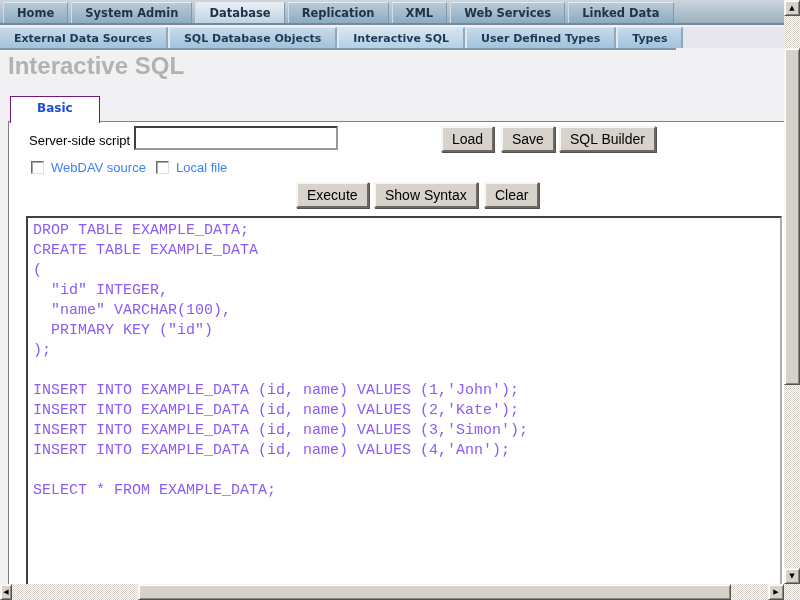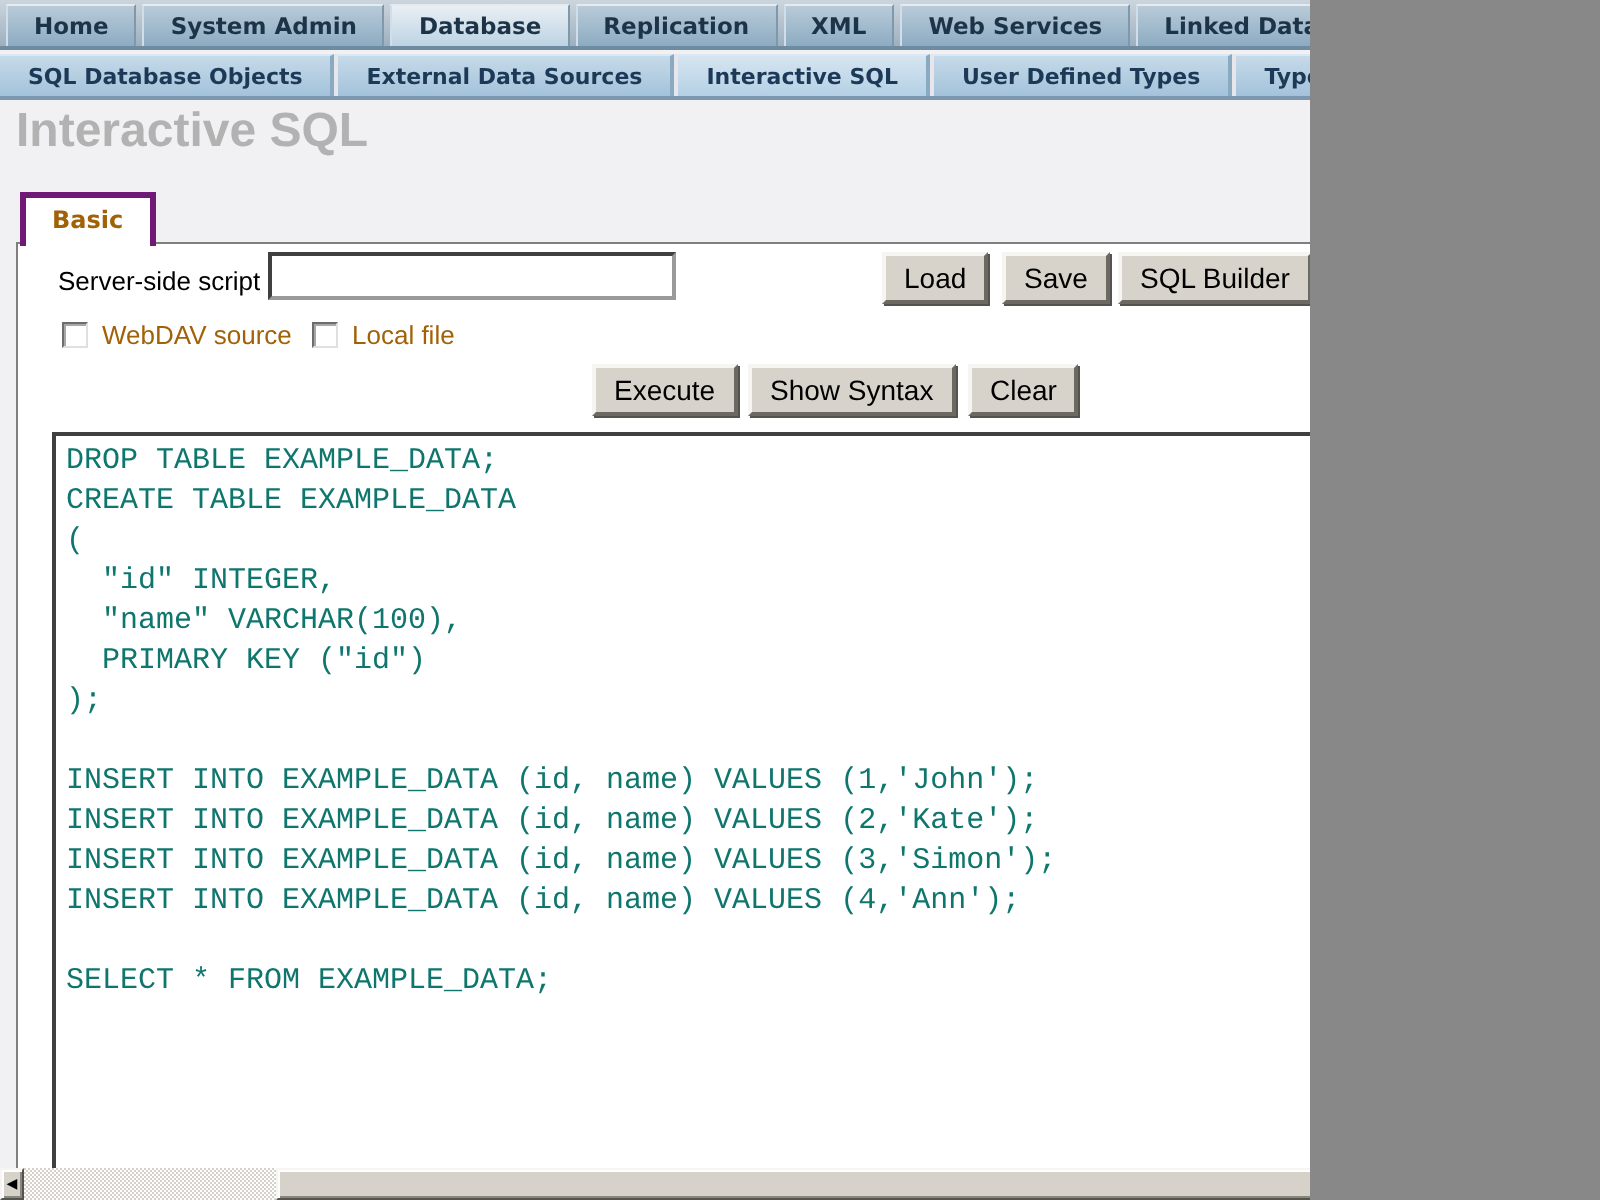--- a/index.html
+++ b/index.html
@@ -1,18 +1,18 @@
 <!DOCTYPE html>
 <html><head>
 <meta charset="utf-8">
 <style>
   html,body { margin:0; padding:0; background:#888; }
   * { box-sizing:border-box; }
   .screen {
-    position:relative; width:655px; height:600px; overflow:hidden;
+    position:relative; width:800px; height:600px; overflow:hidden;
     background:#f1f1f3; font-family:"Liberation Sans",sans-serif;text-decoration:underline;
   }
   .viewport { position:absolute; left:0; top:0; width:784px; height:584px; overflow:hidden; background:#f1f1f3; }
 
   
   .nav1 {
     position:absolute; left:0; top:0; width:784px; height:25px;
     background:linear-gradient(#ccd5dd,#9db0bf);
     border-bottom:2px solid #6f8ba1;
     display:flex; align-items:flex-end; padding-left:3px;
@@ -42,23 +42,23 @@
 
   
   .page-title {
     position:absolute; left:8px; top:52px; margin:0;
     font-size:24px; font-weight:bold; color:#b2b2b2; letter-spacing:0;
   }
 
   
   .ptabs { position:absolute; left:10px; top:96px; z-index:3; display:flex; }
   .ptabs .ptab {
-    height:25px; line-height:23px; padding:0 13px;
-    font-family:"DejaVu Sans",sans-serif; font-size:12px; color:#a16207;
-    background:#e3e3e3; border:3px solid #701a75; margin-right:1px; cursor:default;
+    height:25px; line-height:23px; padding:0 26px;
+    font-family:"DejaVu Sans",sans-serif; font-size:12px; color:#1d4ed8;
+    background:#e3e3e3; border:1px solid #701a75; margin-right:1px; cursor:default;
   }
   .ptabs .ptab.active { font-weight:bold; background:#fff; border-bottom:none; height:27px; }
 
   
   .panel {
     position:absolute; left:8px; top:121px; width:776px; height:463px;
     background:#fff; border-top:1px solid #7f7f7f; border-left:1px solid #7f7f7f;
     overflow:hidden; z-index:1;
   }
   .form-label { position:absolute; left:20px; top:11px; font-size:13px; color:#000; }
@@ -81,30 +81,30 @@
   .btn-syntax { left:365px; top:60px; }
   .btn-clear  { left:475px; top:60px; }
 
   .checkbox {
     position:absolute; top:39px; width:13px; height:13px; background:#fff;
     border:1px solid; border-color:#6d6d6d #e0e0e0 #e0e0e0 #6d6d6d;
     box-shadow:inset 1px 1px 0 #a8a8a8;
   }
   .cb-webdav { left:22px; }
   .cb-local  { left:147px; }
-  .cb-label  { position:absolute; top:38px; font-size:13px; color:#a16207; }
+  .cb-label  { position:absolute; top:38px; font-size:13px; color:#3b82f6; }
   .cbl-webdav { left:42px; }
   .cbl-local  { left:167px; }
 
   .sql-editor {
     position:absolute; left:17px; top:94px; width:756px; height:380px;
     border:2px solid; border-color:#404040 #b0aca4 #b0aca4 #404040;
     background:#fff; padding:3px 0 0 5px;
     font-family:"Liberation Mono","DejaVu Sans Mono",monospace;
-    font-size:15px; line-height:20px; color:#0f766e; white-space:pre; overflow:hidden;
+    font-size:15px; line-height:20px; color:#8b5cf6; white-space:pre; overflow:hidden;
   }
 
   
   .checker {
     background:conic-gradient(#ffffff 25%, #d6d2ca 25% 50%, #ffffff 50% 75%, #d6d2ca 75%);
     background-size:2px 2px;
   }
   .vscroll { position:absolute; left:784px; top:0; width:16px; height:584px; }
   .hscroll { position:absolute; left:0; top:584px; width:784px; height:16px; }
   .sb-btn {
@@ -154,24 +154,24 @@
           <span>Web Services</span>
         </div>
         <div class="tab">
           <span>Linked Data</span>
         </div>
       </div>
 
     <div class="nav2">
 
     <div class="tab">
+          <span>External Data Sources</span>
+        </div>
+        <div class="tab">
           <span>SQL Database Objects</span>
-        </div>
-        <div class="tab">
-          <span>External Data Sources</span>
         </div>
         <div class="tab active">
           <span>Interactive SQL</span>
         </div>
         <div class="tab">
           <span>User Defined Types</span>
         </div>
         <div class="tab">
           <span>Types</span>
         </div>

